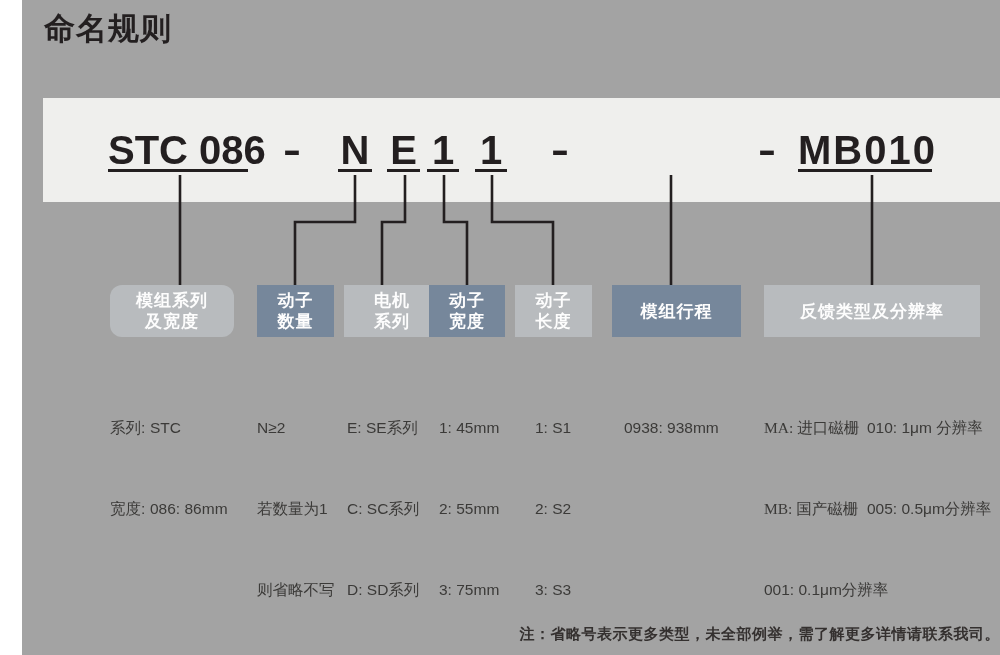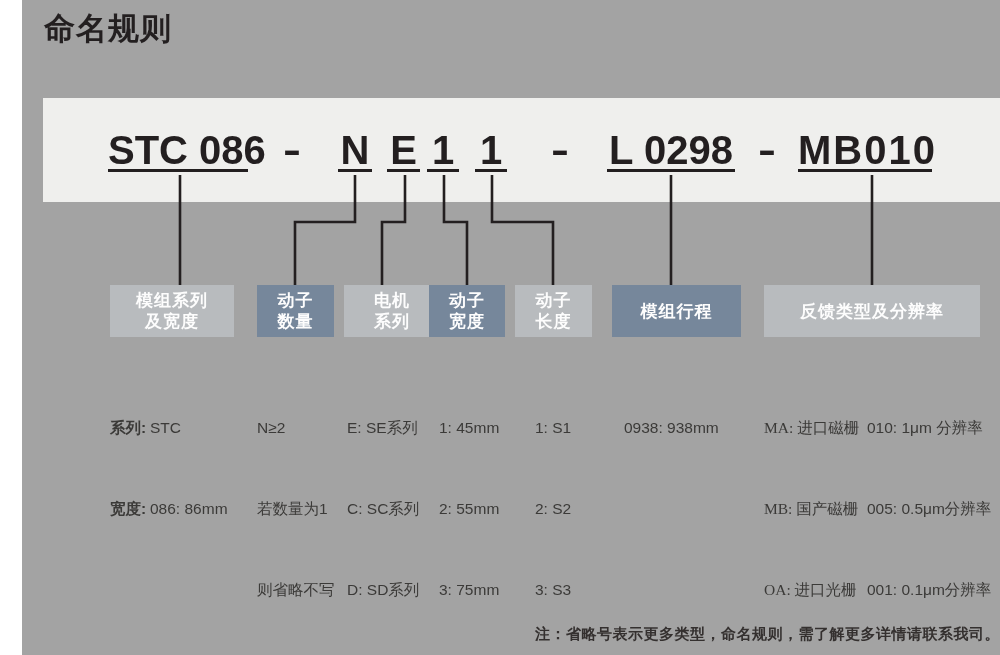--- a/index.html
+++ b/index.html
@@ -35,36 +35,36 @@
   .dash0 { left:264px; } .dash1 { left:532px; } .dash2 { left:739px; }
   .connectors { position:absolute; left:0; top:0; width:1000px; height:655px; }
   .connectors path { stroke:#231f20; stroke-width:2.6; fill:none; }
   .box {
     position:absolute; top:285px; height:52px;
     display:flex; flex-direction:column; align-items:center; justify-content:center;
     color:#fdfdfd; font-size:17px; font-weight:700; line-height:21px; letter-spacing:1px;
   }
   .box.light { background:#b8bbbe; }
   .box.dark  { background:#76879b; }
-  .box0 { left:88px;  width:124px; }
+  .box0 { left:88px;  width:124px;border-radius:12px; }
   .box1 { left:235px; width:77px;  }
   .box2 { left:322px; width:96px;  }
   .box3 { left:407px; width:76px;  }
   .box4 { left:493px; width:77px;  }
   .box5 { left:590px; width:129px; }
   .box6 { left:742px; width:216px; }
   .col {
     position:absolute; top:360px;
     font-size:15.5px; font-weight:500; color:#3b3a38; line-height:27px; white-space:pre;
   }
   .col1 { left:88px; }  .col2 { left:235px; } .col3 { left:325px; }
   .col4 { left:417px; } .col5 { left:513px; } .col6 { left:602px; }
   .col7 { left:742px; }
   .row { display:flex; }
-  .row .lbl  { width:40px;  font-weight:700; }
+  .row .lbl  { width:40px;  font-weight:400; }
   .row .code { width:103px;font-family:Liberation Serif, serif; }
   .note {
     position:absolute; right:22px; top:625px;
     font-size:15px; font-weight:700; color:#34302f; letter-spacing:0.5px;
   }
 </style>
 </head>
 <body>
 
 <div class="page">
@@ -73,21 +73,20 @@
 
   <div class="panel"></div>
 
   <div class="seg seg0">STC 086</div>
   <div class="dash dash0">-</div>
   <div class="seg seg1">N</div>
   <div class="seg seg2">E</div>
   <div class="seg seg3">1</div>
   <div class="seg seg4">1</div>
   <div class="dash dash1">-</div>
-  <div class="seg seg5">L 0298</div>
   <div class="dash dash2">-</div>
   <div class="seg seg6">MB010</div>
 
   <svg class="connectors" viewBox="0 0 1000 655">
     <path d="M158 175 V285"></path>
     <path d="M333 175 V222 H273 V285"></path>
     <path d="M383 175 V222 H360 V285"></path>
     <path d="M422 175 V222 H445 V285"></path>
     <path d="M470 175 V222 H531 V285"></path>
     <path d="M649 175 V285"></path>
@@ -160,19 +159,19 @@
   </div>
 
   <div class="col col6">
     <div>0938: 938mm</div>
     
   </div>
 
   <div class="col col7">
     <div class="row"><span class="code">MA: 进口磁栅</span><span>010: 1μm 分辨率</span></div>
     <div class="row"><span class="code">MB: 国产磁栅</span><span>005: 0.5μm分辨率</span></div>
-    <div class="row"><span class="code">OA: 进口光栅</span><span>001: 0.1μm分辨率</span></div>
+    <div class="row"><span>001: 0.1μm分辨率</span></div>
     
   </div>
 
-  <div class="note">注：省略号表示更多类型，命名规则，需了解更多详情请联系我司。</div>
+  <div class="note">注：省略号表示更多类型，未全部例举，需了解更多详情请联系我司。</div>
 
 </div>
 
 </body></html>

